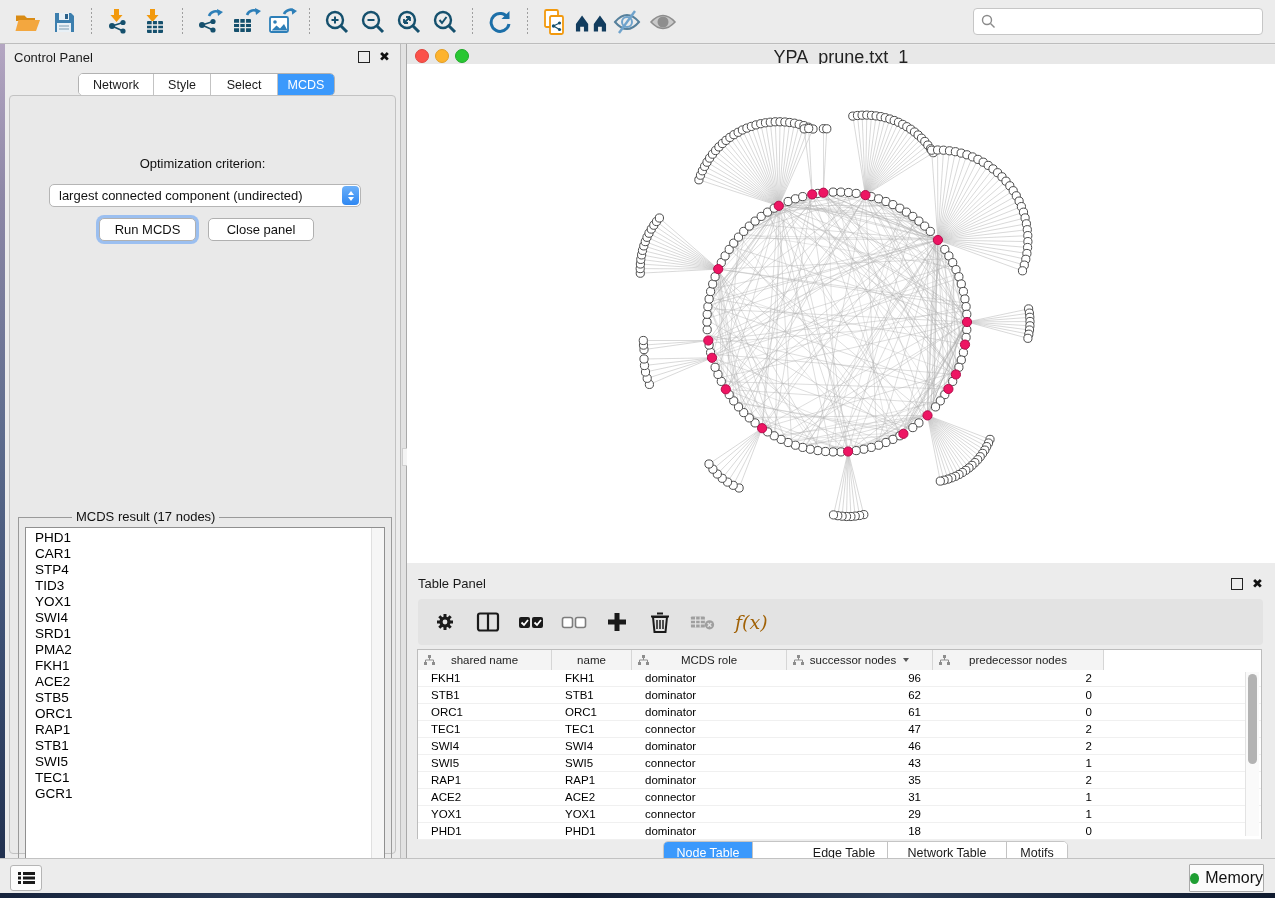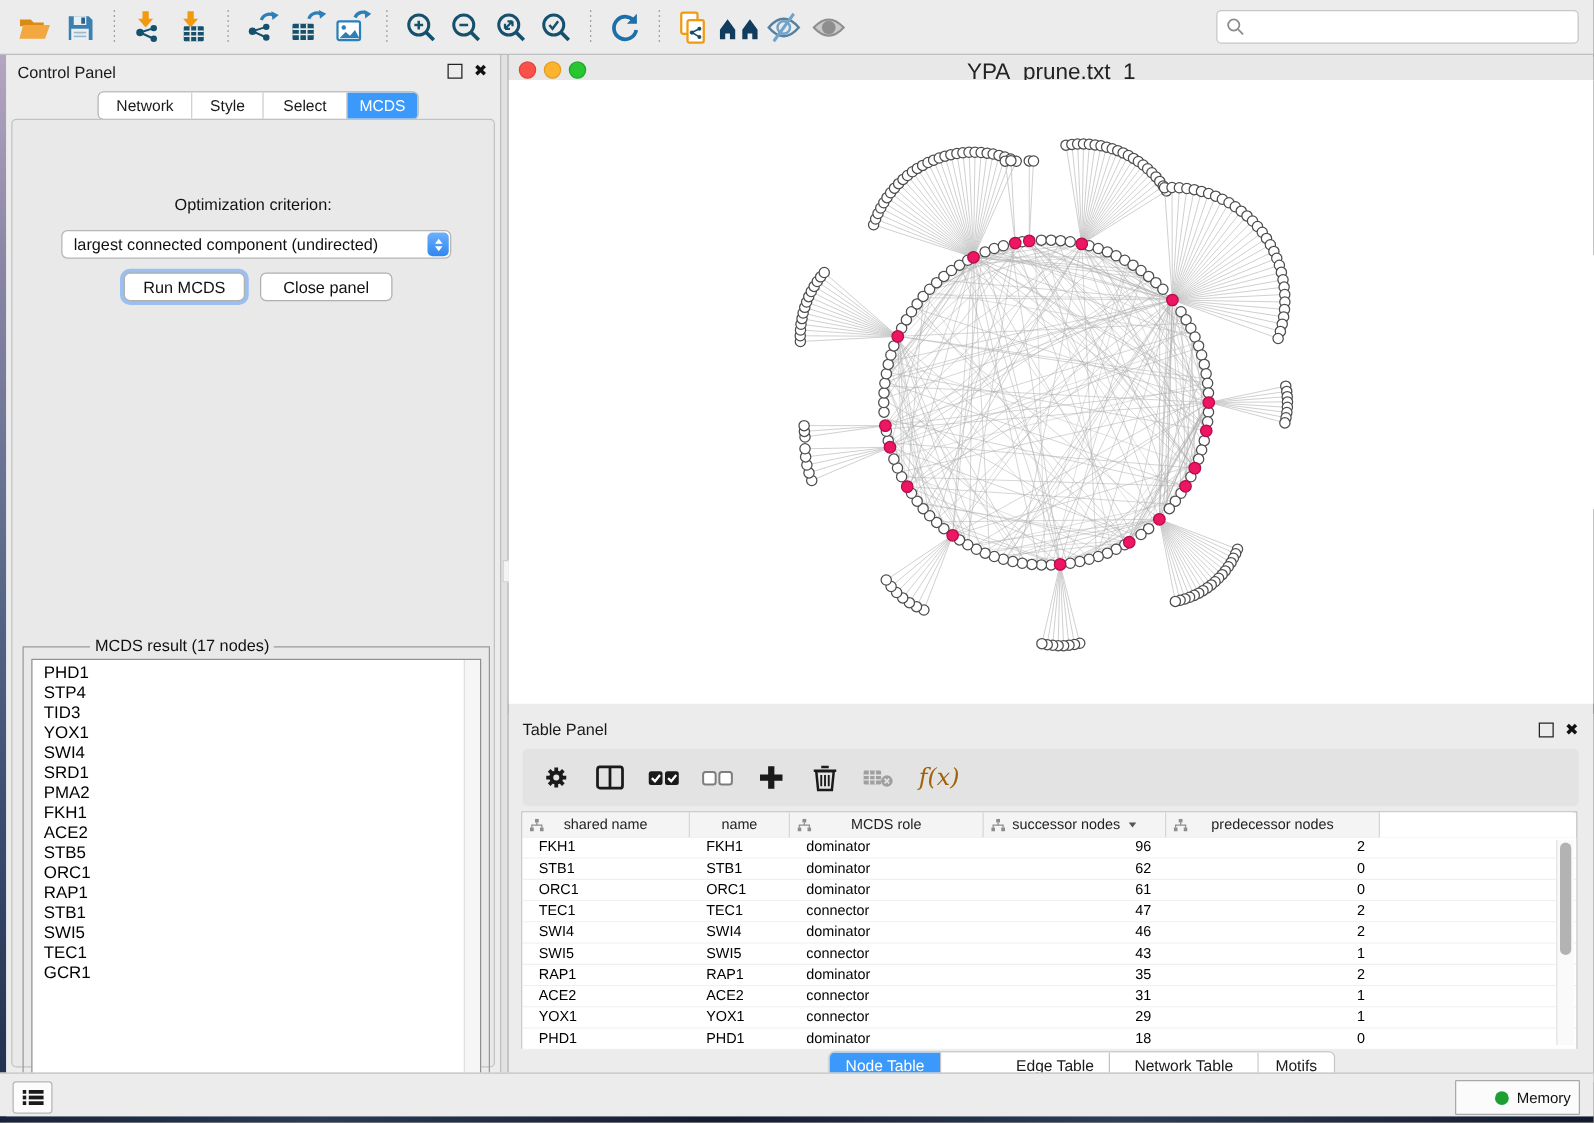--- a/index.html
+++ b/index.html
@@ -90,21 +90,21 @@
   .tcell.txt{padding-left:13px;}
   #nt-scroll{position:absolute;right:2px;top:22px;width:13px;height:164px;background:#fafafa;border-left:1px solid #e3e3e3;}
   #nt-thumb{position:absolute;left:2px;top:2px;width:9px;height:90px;background:#b3b3b3;border-radius:5px;}
   #tp-tabs{position:absolute;left:256px;top:270px;display:flex;height:21px;border:1px solid #c5c5c5;
     border-radius:5px;overflow:hidden;background:#fff;box-shadow:0 1px 1px rgba(0,0,0,.08);}
   
   #status-bar{position:absolute;left:0;top:858px;width:1275px;height:35px;background:#ececec;border-top:1px solid #c2c2c2;box-sizing:border-box;}
   #status-list-btn{position:absolute;left:10px;top:6px;width:30px;height:24px;background:#fcfcfc;
     border:1px solid #b5b5b5;border-radius:3px;display:flex;align-items:center;justify-content:center;}
   #memory-btn{position:absolute;right:11px;top:5px;width:73px;height:26px;background:#fbfbfb;border:1px solid #a9a9a9;
-    border-radius:1px;display:flex;align-items:center;justify-content:center;gap:6px;font-size:12px;color:#111;padding-left:25px;}
+    border-radius:1px;display:flex;align-items:center;justify-content:center;gap:6px;font-size:16px;color:#111;}
   #memory-dot{width:11px;height:11px;border-radius:50%;background:#1f9e33;}
   svg{display:block;}
 </style>
 </head>
 <body>
 
 <div id="screen">
 
   <div id="toolbar">
     <div class="tb-btn">
@@ -274,20 +274,21 @@
           </span>
       </div>
       <div id="opt-label">Optimization criterion:</div>
       <div class="cp-btn" id="btn-run">Run MCDS</div>
       <div class="cp-btn" id="btn-close">Close panel</div>
       <div id="mcds-box">
         <div id="mcds-legend">MCDS result (17 nodes)</div>
         <div id="mcds-list">
           <div id="mcds-items">
               <div>PHD1</div>
+              <div>CAR1</div>
               <div>STP4</div>
               <div>TID3</div>
               <div>YOX1</div>
               <div>SWI4</div>
               <div>SRD1</div>
               <div>PMA2</div>
               <div>FKH1</div>
               <div>ACE2</div>
               <div>STB5</div>
               <div>ORC1</div>

